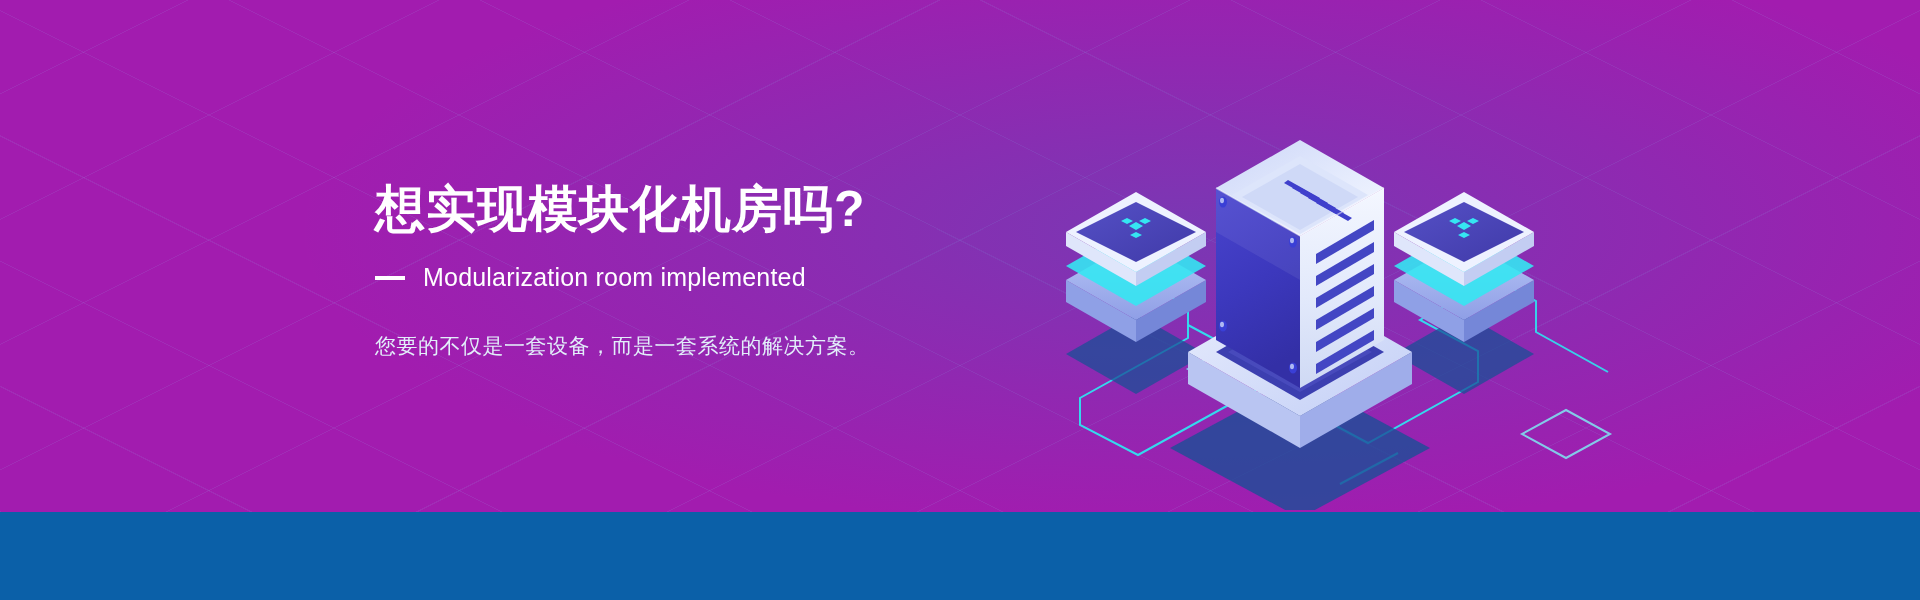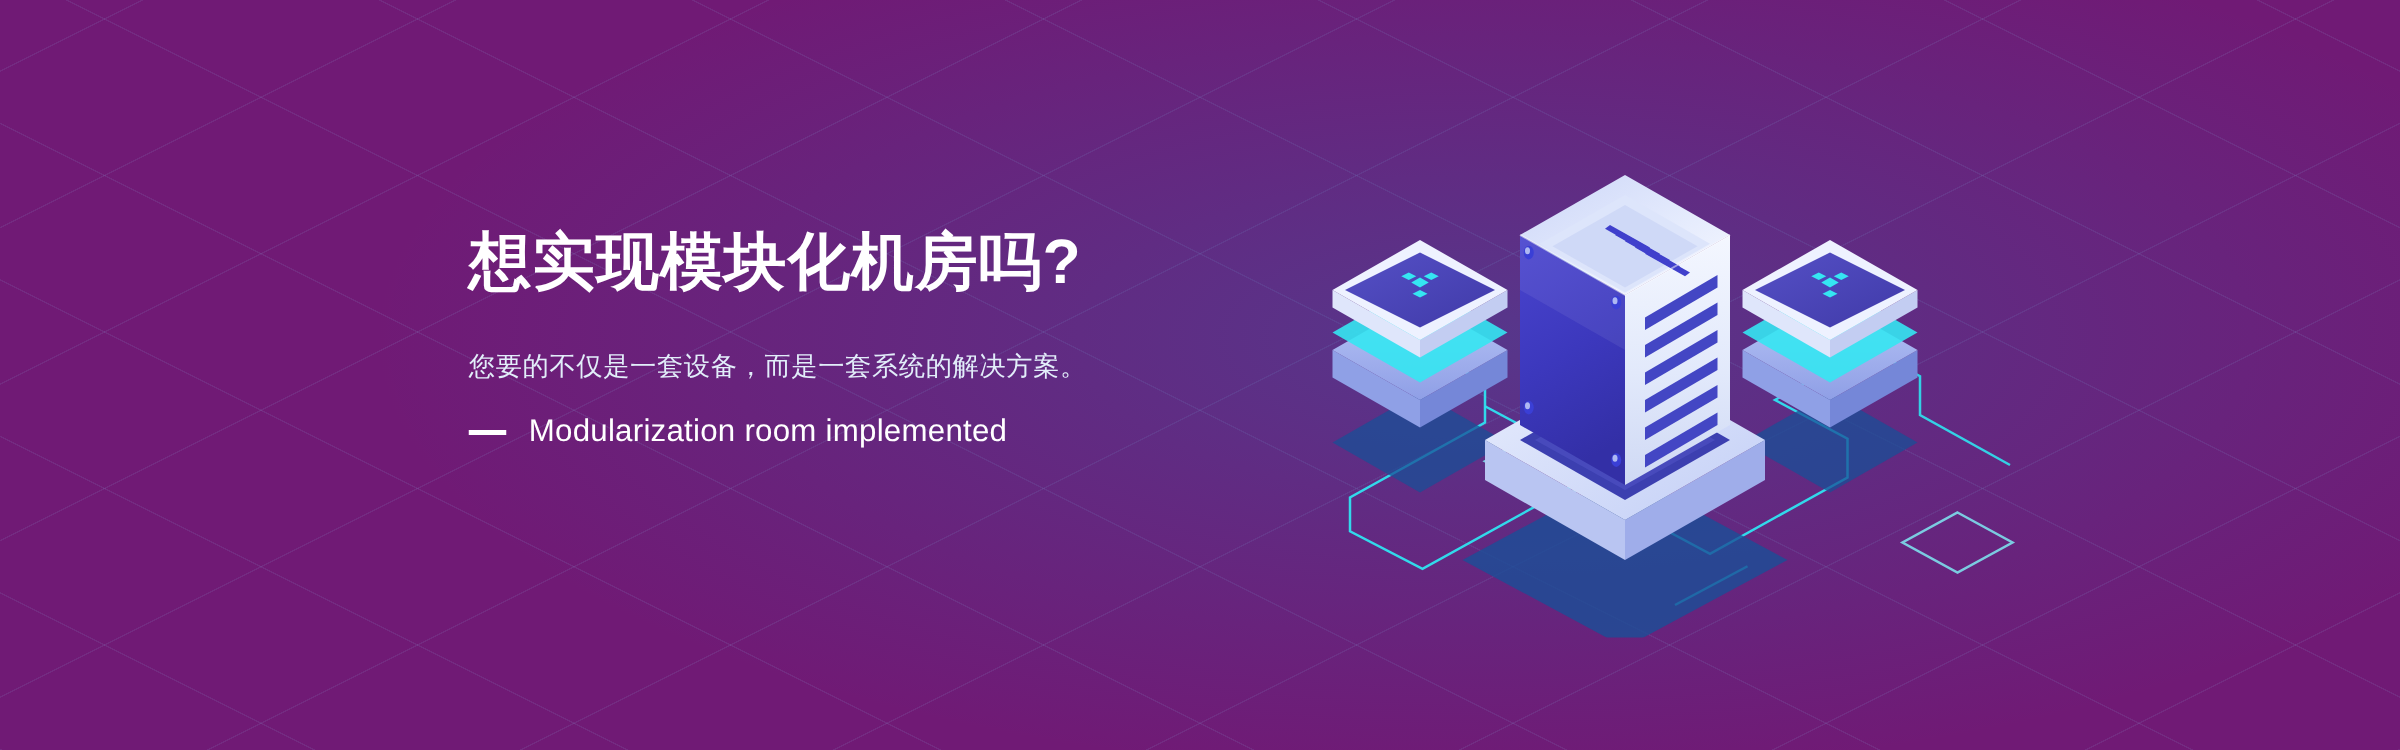--- a/index.html
+++ b/index.html
@@ -7,23 +7,23 @@
     padding: 0;
     background: #0b60a8;
   }
   body {
     font-family: "Liberation Sans", "DejaVu Sans", sans-serif;
   }
 
   #banner {
     position: relative;
     width: 1920px;
-    height: 600px;
+    height: 512px;
     overflow: hidden;
-    background-color: #701a75;
+    background-color: #a21caf;
     text-decoration: underline;
   }
 
   
   #grid-pattern {
     position: absolute;
     inset: 0;
     background-image:
       repeating-linear-gradient(26.57deg,
         rgba(150, 220, 255, 0.085) 0px,
@@ -239,20 +239,20 @@
           <ellipse cx="282" cy="286.5" rx="2" ry="2.8" fill="#aeb8f2"></ellipse>
         </g>
 
         <polyline points="206,108 290,156 374,108" fill="none" stroke="#ffffff" stroke-width="1.5" opacity="0.5"></polyline>
       </g>
     </svg>
   </div>
 
   <div id="text-block">
     <h1 id="headline">想实现模块化机房吗?</h1>
-    <div id="body-text">您要的不仅是一套设备，而是一套系统的解决方案。</div>
     <div id="subtitle-row">
       <span id="subtitle-dash"></span>
       <span id="subtitle">Modularization room implemented</span>
     </div>
+    <div id="body-text">您要的不仅是一套设备，而是一套系统的解决方案。</div>
   </div>
 
 </div>
 
 </body></html>

